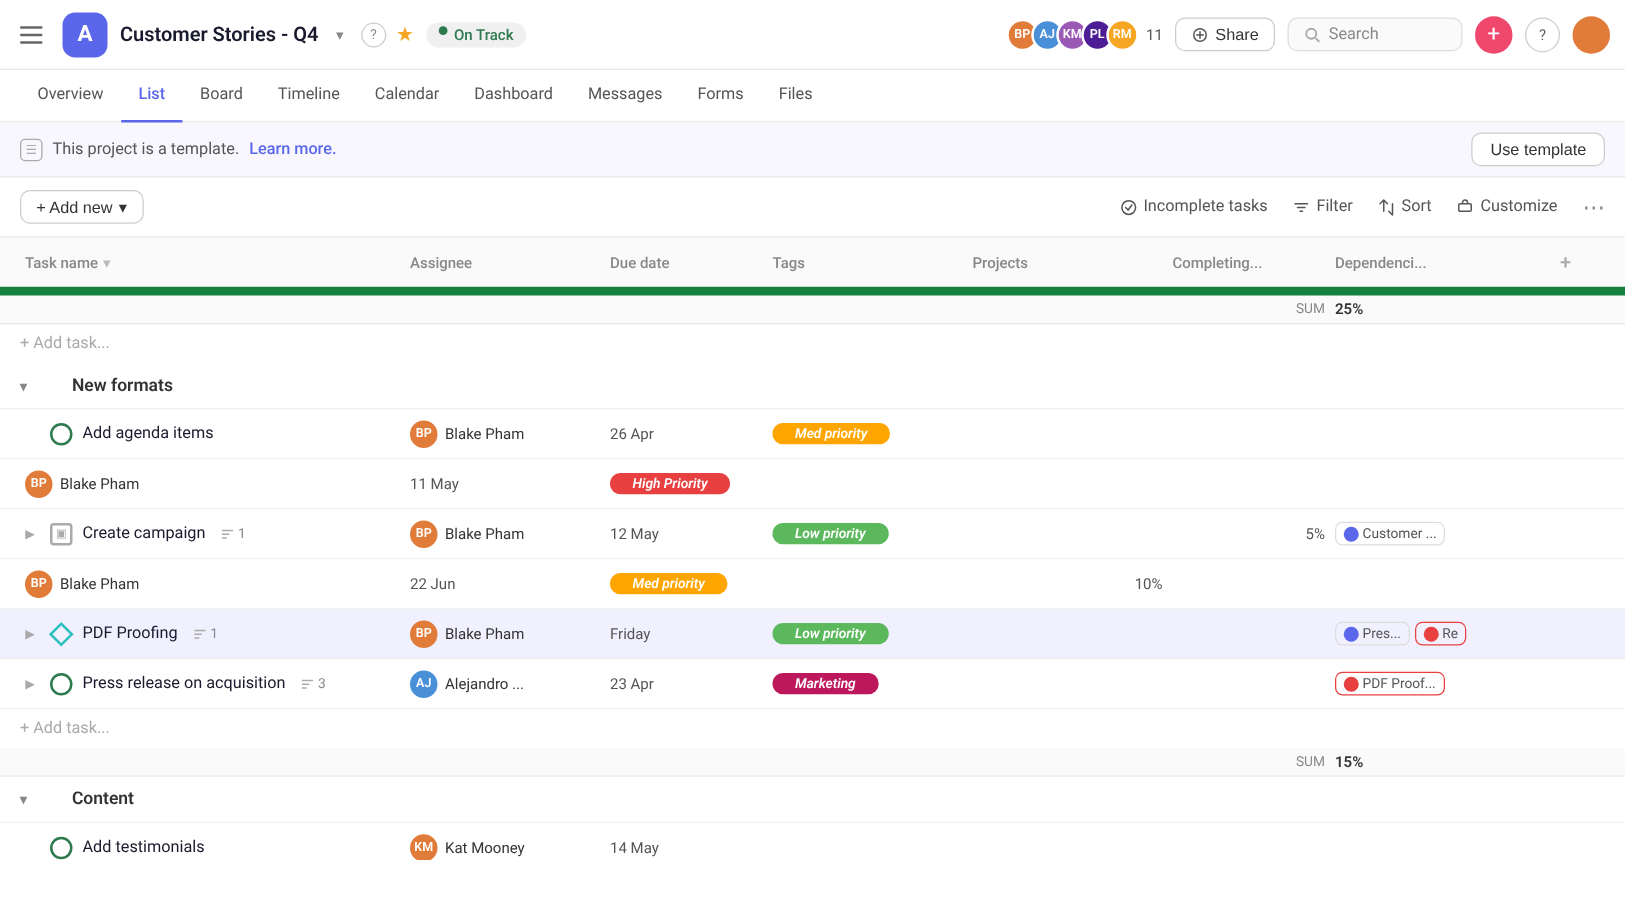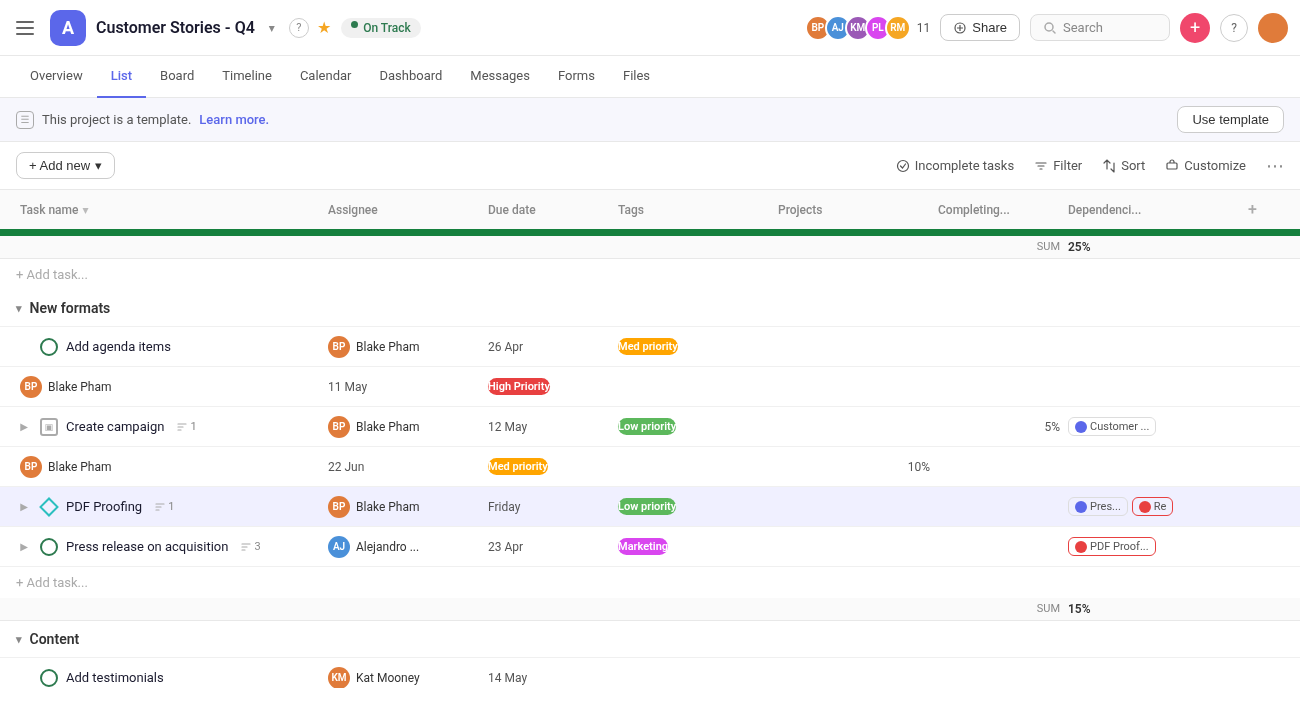--- a/index.html
+++ b/index.html
@@ -48,45 +48,45 @@
     .toolbar-dots { font-size: 18px; color: #888; cursor: pointer; }
 
     
     .table-container { overflow-y: auto; height: calc(728px - 56px - 42px - 40px - 50px - 42px); }
     .table-header { display: grid; grid-template-columns: 1fr 160px 130px 160px 160px 130px 180px 40px; align-items: center; padding: 4px 16px; border-bottom: 7px solid #15803d; background: #fafafa; font-size: 12px; color: #888; font-weight: 500; position: sticky; top: 0; z-index: 10; }
     .table-header .col { padding: 6px 4px; display: flex; align-items: center; gap: 4px; }
 
     
     .section-header { display: flex; align-items: center; gap: 8px; padding: 10px 16px; background: #fff; font-weight: 600; font-size: 13px; color: #333; cursor: pointer; border-bottom: 1px solid #f0f0f0; }
     .section-chevron { color: #888; font-size: 11px; }
-    .section-title { font-size: 14px; font-weight: 600; }
+    .section-title { font-size: 14px; font-weight: 600; margin-left: 28px; }
 
     
     .task-row { display: grid; grid-template-columns: 1fr 160px 130px 160px 160px 130px 180px 40px; align-items: center; padding: 0 16px; border-bottom: 1px solid #f0f0f0; min-height: 40px; cursor: pointer; }
     .task-row.highlighted { background: #f0f0ff; }
     .task-name-cell { display: flex; align-items: center; gap: 8px; padding: 6px 0; }
     .task-expand { width: 16px; height: 16px; display: flex; align-items: center; justify-content: center; color: #aaa; font-size: 10px; cursor: pointer; flex-shrink: 0; }
     .task-icon { width: 18px; height: 18px; flex-shrink: 0; display: flex; align-items: center; justify-content: center; }
     .icon-circle-check { width: 18px; height: 18px; border-radius: 50%; border: 2px solid #2d7a4f; display: flex; align-items: center; justify-content: center; }
     .icon-circle-check .check { color: #2d7a4f; font-size: 10px; }
     .task-name-text { font-size: 13px; color: #1a1a2e; }
     .task-subtask-badge { display: inline-flex; align-items: center; gap: 2px; font-size: 11px; color: #888; margin-left: 4px; }
 
     .assignee-cell { display: flex; align-items: center; gap: 6px; padding: 0 4px; }
     .assignee-av { width: 22px; height: 22px; border-radius: 50%; flex-shrink: 0; }
     .assignee-name { font-size: 12px; color: #333; white-space: nowrap; overflow: hidden; text-overflow: ellipsis; max-width: 100px; }
 
     .date-cell { font-size: 12px; color: #555; padding: 0 4px; }
 
     .tag-cell { padding: 0 4px; }
-    .tag { display: inline-flex; align-items: center; padding: 2px 0; border-radius: 12px; font-size: 11px; font-weight: 600; }
+    .tag { display: inline-flex; align-items: center; padding: 2px 18px; border-radius: 12px; font-size: 11px; font-weight: 600; font-style: italic; }
     .tag.med-priority { background: #ffa500; color: #fff; }
     .tag.high-priority { background: #e84040; color: #fff; }
     .tag.low-priority { background: #5cb85c; color: #fff; }
-    .tag.marketing { background: #d946ef; color: #fff; }
+    .tag.marketing { background: #be185d; color: #fff; }
 
     .projects-cell { padding: 0 4px; font-size: 12px; color: #555; }
 
     .completing-cell { padding: 0 4px; font-size: 12px; color: #555; text-align: right; }
 
     .dep-cell { display: flex; flex-wrap: wrap; gap: 4px; padding: 0 4px; }
     .dep-badge { display: inline-flex; align-items: center; gap: 3px; border: 1px solid #ddd; border-radius: 6px; padding: 2px 6px; font-size: 11px; color: #555; max-width: 120px; overflow: hidden; white-space: nowrap; text-overflow: ellipsis; }
     .dep-icon { width: 12px; height: 12px; border-radius: 50%; flex-shrink: 0; }
     .dep-badge.purple .dep-icon { background: #5b67ea; }
 
@@ -110,21 +110,21 @@
   </div>
   <div class="on-track-badge">
     <span class="on-track-dot"></span>
     <span>On Track</span>
   </div>
   <div class="top-bar-right">
     <div class="avatars-group">
       <div class="av" style="background:#e07b3a;">BP</div>
       <div class="av" style="background:#4a90d9;">AJ</div>
       <div class="av" style="background:#9b59b6;">KM</div>
-      <div class="av" style="background:#d946ef;text-align:right;">PL</div>
+      <div class="av" style="background:#4c1d95;text-align:right;">PL</div>
       <div class="av" style="background:#f5a623;">RM</div>
       <span class="av-count">11</span>
     </div>
     <button class="share-btn">
       <svg width="14" height="14" viewBox="0 0 14 14" fill="none">
           <path d="M2 7C2 4.2 4.2 2 7 2s5 2.2 5 5-2.2 5-5 5-5-2.2-5-5z" stroke="#555" stroke-width="1.2"></path>
           <path d="M7 4v6M4 7h6" stroke="#555" stroke-width="1.2"></path>
         </svg>
       <span>Share</span>
     </button>

